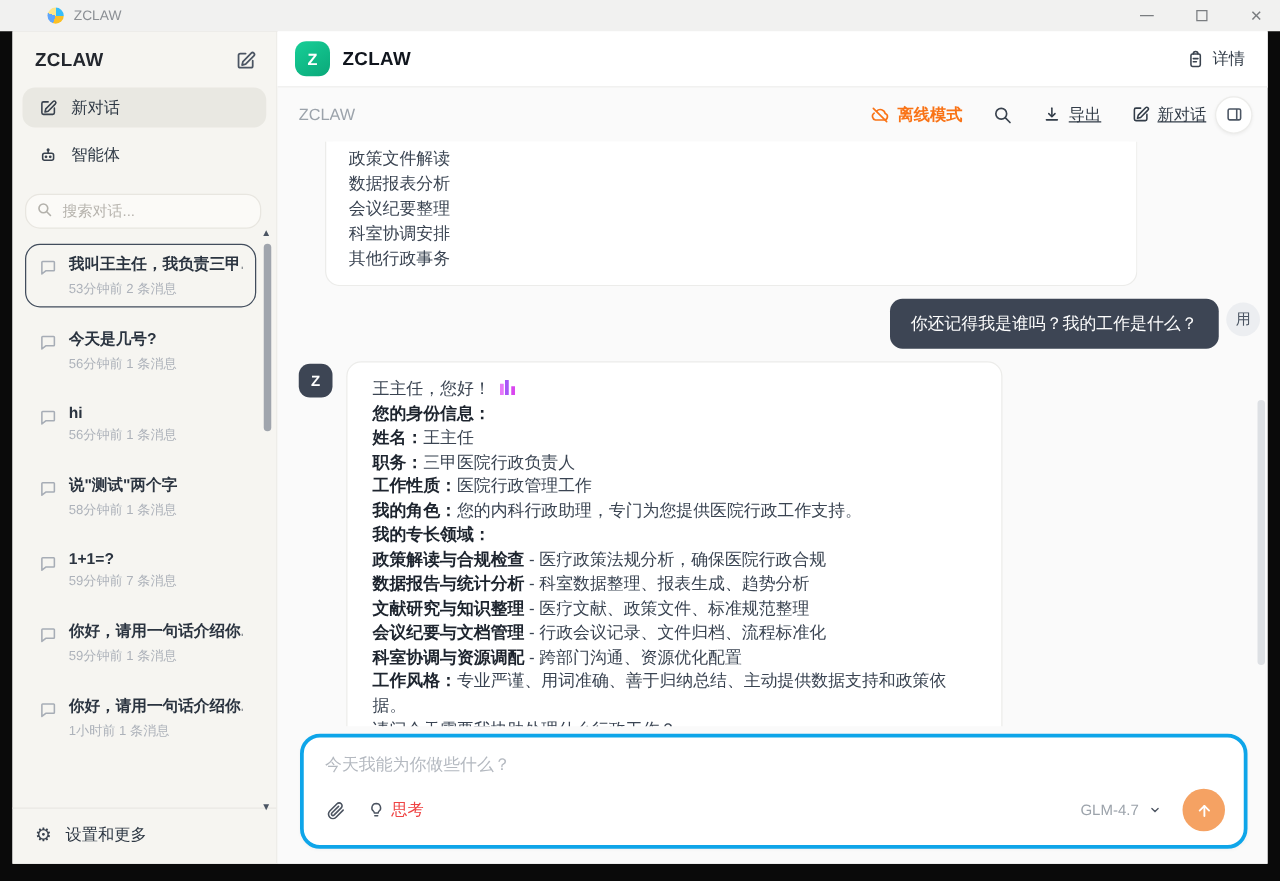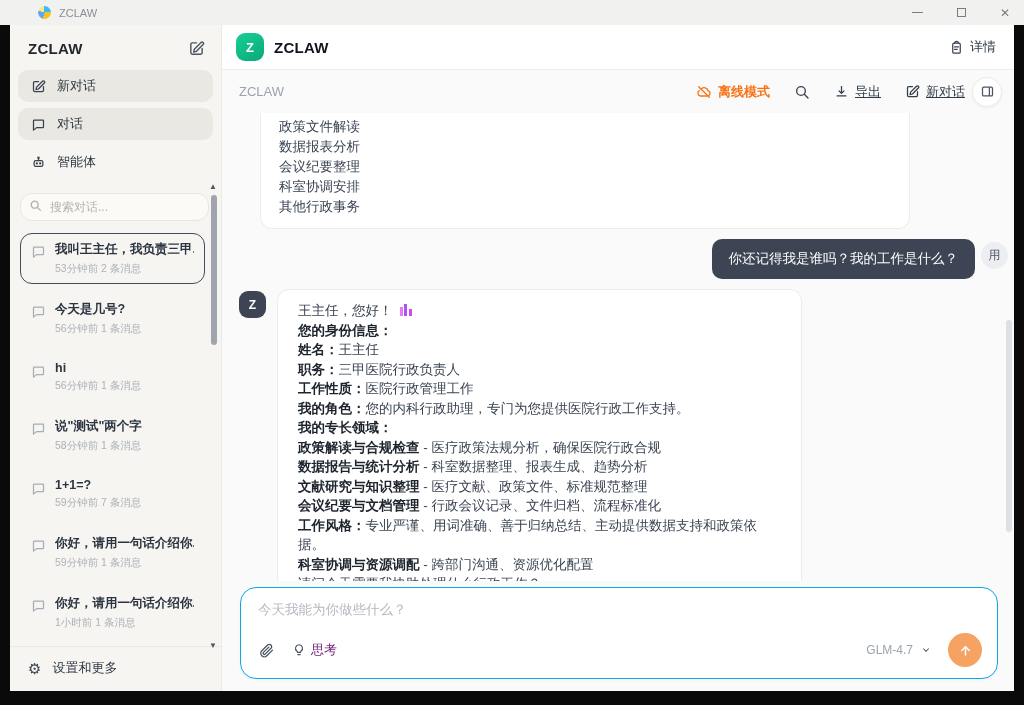--- a/index.html
+++ b/index.html
@@ -87,28 +87,28 @@
   .msg-line strong { color:#1d242e; font-weight:700; }
   .emoji-chart { display:inline-block; width:14px; height:13px; margin-left:6px; vertical-align:-1px;
     background:
       linear-gradient(#e879f9,#e879f9) 1px 4px / 3px 9px no-repeat,
       linear-gradient(#a855f7,#a855f7) 5.5px 1px / 3px 12px no-repeat,
       linear-gradient(#d946ef,#d946ef) 10px 6px / 3px 7px no-repeat; }
   .chat-scrollbar { position:absolute; right:2px; top:295px; width:6px; height:212px; background:#dde0e4; border-radius:3px; z-index:3; }
 
   
   .composer-zone { flex:none; padding:6px 16px 12px 18px; }
-  .composer { background:#fff; border:1px solid #0ea5e9; border-radius:16px; box-shadow:0 1px 3px rgba(0,0,0,.04);
+  .composer { background:#fff; border:3px solid #0ea5e9; border-radius:16px; box-shadow:0 1px 3px rgba(0,0,0,.04);
     padding:13px 15px 11px 17px; height:92px; display:flex; flex-direction:column; justify-content:space-between; }
   .composer-input { border:none; outline:none; resize:none; font-family:inherit; font-size:13.5px; color:#333;
     height:34px; width:100%; background:transparent; }
   .composer-input::placeholder { color:#b4b9c0; }
   .composer-bar { display:flex; align-items:center; gap:17px; }
   .composer-bar .icon { color:#4b5360; cursor:default; }
-  .think-btn { display:flex; align-items:center; gap:5px; font-size:13px; color:#701a75; cursor:default; }
+  .think-btn { display:flex; align-items:center; gap:5px; font-size:13px; color:#ef4444; cursor:default; }
   .model-select { margin-left:auto; display:flex; align-items:center; gap:8px; font-size:12px; color:#9ca3ab; cursor:default; }
   .send-btn { width:34px; height:34px; border-radius:50%; background:#f5a263; border:none; color:#fff;
     display:flex; align-items:center; justify-content:center; cursor:default; }
 </style>
 </head>
 <body>
 
 <div class="stage">
 
   <div class="titlebar">
@@ -139,28 +139,20 @@
       </div>
       <div class="nav">
         <div class="nav-item filled">
           <span class="icon">
             <svg width="15" height="15" viewBox="0 0 24 24" fill="none" stroke="currentColor" stroke-width="2" stroke-linecap="round" stroke-linejoin="round">
                 <path d="M12 4H6a2 2 0 0 0-2 2v12a2 2 0 0 0 2 2h12a2 2 0 0 0 2-2v-6"></path>
                 <path d="M18.4 3.6a2 2 0 0 1 2.9 2.9L12 16l-4 1 1-4z"></path>
               </svg>
           </span>
           <span>新对话</span>
-        </div>
-        <div class="nav-item filled">
-          <span class="icon">
-            <svg width="15" height="15" viewBox="0 0 24 24" fill="none" stroke="currentColor" stroke-width="2" stroke-linecap="round" stroke-linejoin="round">
-                <path d="M5 5h14a1 1 0 0 1 1 1v10a1 1 0 0 1-1 1H9l-5 4V6a1 1 0 0 1 1-1z"></path>
-              </svg>
-          </span>
-          <span>对话</span>
         </div>
         <div class="nav-item">
           <span class="icon">
             <svg width="15" height="15" viewBox="0 0 24 24" fill="none" stroke="currentColor" stroke-width="2" stroke-linecap="round" stroke-linejoin="round">
                 <rect x="5" y="9" width="14" height="9" rx="2.5"></rect>
                 <line x1="12" y1="5.5" x2="12" y2="9"></line>
                 <circle cx="12" cy="4.5" r="1"></circle>
                 <circle cx="9.3" cy="13.5" r="0.8" fill="currentColor"></circle>
                 <circle cx="14.7" cy="13.5" r="0.8" fill="currentColor"></circle>
               </svg>
@@ -352,22 +344,22 @@
               <div class="msg-line"><strong>您的身份信息：</strong></div>
               <div class="msg-line"><strong>姓名：</strong>王主任</div>
               <div class="msg-line"><strong>职务：</strong>三甲医院行政负责人</div>
               <div class="msg-line"><strong>工作性质：</strong>医院行政管理工作</div>
               <div class="msg-line"><strong>我的角色：</strong>您的内科行政助理，专门为您提供医院行政工作支持。</div>
               <div class="msg-line"><strong>我的专长领域：</strong></div>
               <div class="msg-line"><strong>政策解读与合规检查</strong> - 医疗政策法规分析，确保医院行政合规</div>
               <div class="msg-line"><strong>数据报告与统计分析</strong> - 科室数据整理、报表生成、趋势分析</div>
               <div class="msg-line"><strong>文献研究与知识整理</strong> - 医疗文献、政策文件、标准规范整理</div>
               <div class="msg-line"><strong>会议纪要与文档管理</strong> - 行政会议记录、文件归档、流程标准化</div>
+              <div class="msg-line"><strong>科室协调与资源调配</strong> - 跨部门沟通、资源优化配置</div>
               <div class="msg-line"><strong>工作风格：</strong>专业严谨、用词准确、善于归纳总结、主动提供数据支持和政策依据。</div>
-              <div class="msg-line"><strong>科室协调与资源调配</strong> - 跨部门沟通、资源优化配置</div>
               <div class="msg-line">请问今天需要我协助处理什么行政工作？</div>
             </div>
         </div>
       </div>
       <span class="chat-scrollbar"></span>
 
       <div class="composer-zone">
         <div class="composer">
           <textarea class="composer-input" placeholder="今天我能为你做些什么？" style=""></textarea>
           <div class="composer-bar">

